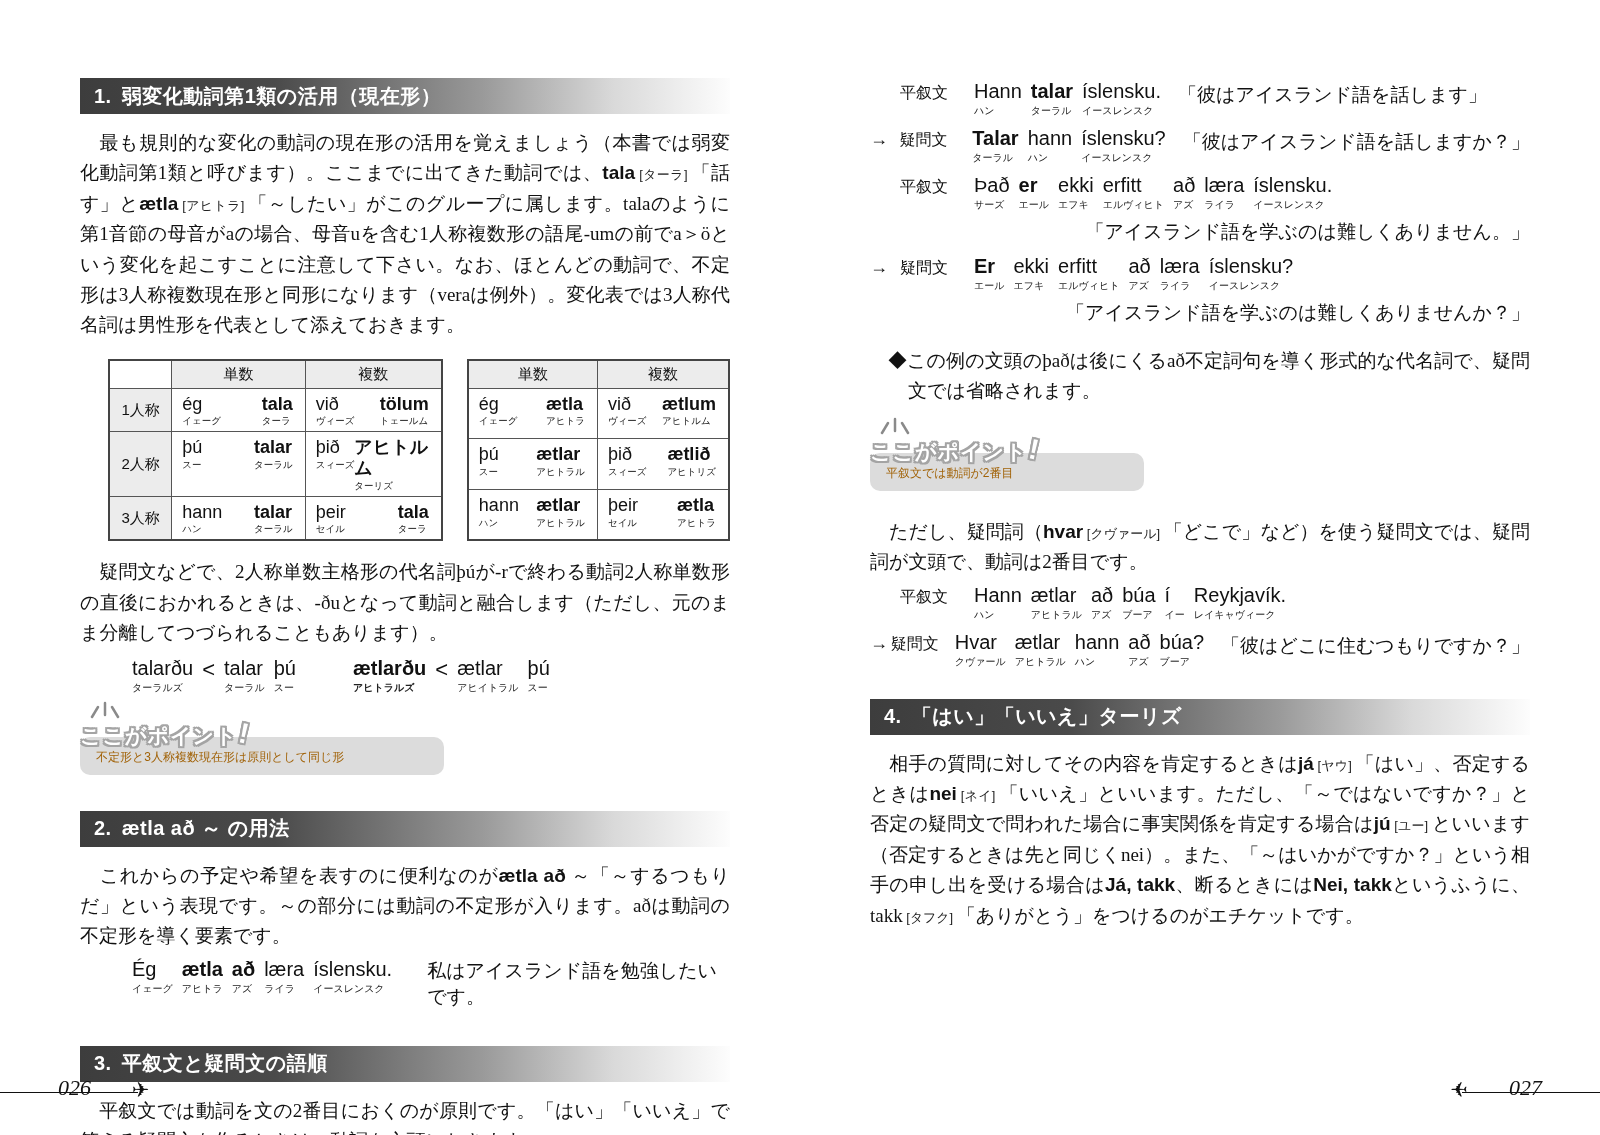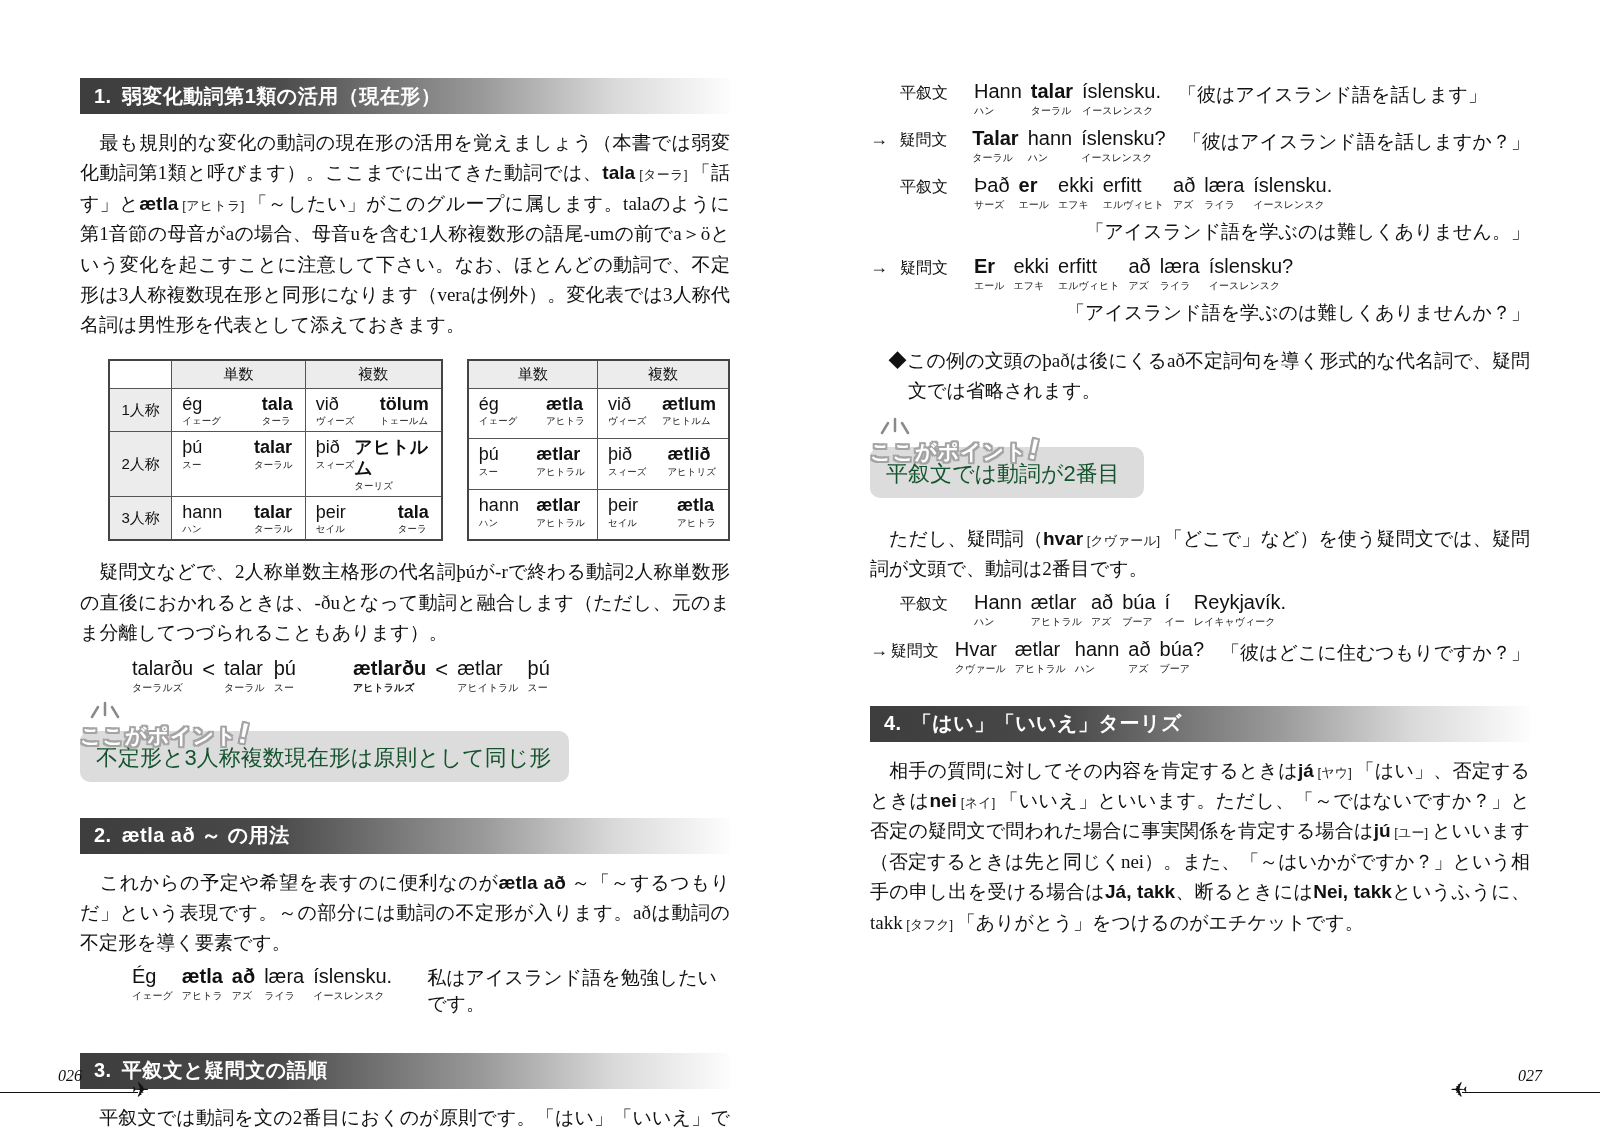--- a/index.html
+++ b/index.html
@@ -54,42 +54,42 @@
   .point{margin-top:22px;position:relative;}
   .point-badge-row{position:relative;z-index:2;height:30px;}
   .rays{position:absolute;left:8px;top:-16px;}
   .point-badge{font-family:"Liberation Sans",sans-serif;font-weight:bold;font-size:21px;
     color:#fff;letter-spacing:1px;
     text-shadow:-2px -2px 0 #a4a4a4,2px -2px 0 #a4a4a4,-2px 2px 0 #a4a4a4,2px 2px 0 #a4a4a4,
                 -2px 0 0 #a4a4a4,2px 0 0 #a4a4a4,0 -2px 0 #a4a4a4,0 2px 0 #a4a4a4;}
   .bang{display:inline-block;font-size:1.35em;transform:rotate(12deg);margin-left:2px;}
   .point-box{display:inline-block;background:#dcdcdc;border-radius:10px;
     padding:12px 18px 9px 16px;margin-top:-16px;font-family:"Liberation Sans",sans-serif;
-    font-size:22px;color:#14532d;position:relative;z-index:1;min-width:330px;}
+    font-size:12px;color:#a16207;position:relative;z-index:1;min-width:330px;}
 
   
   .ex-row{display:flex;align-items:flex-start;margin-bottom:9px;}
   .ex-arrow{width:30px;font-family:"Liberation Sans",sans-serif;font-size:18px;padding-top:2px;}
   .ex-label{width:58px;margin-right:16px;font-family:"Liberation Sans",sans-serif;
     font-size:16px;padding-top:3px;white-space:nowrap;}
   .ex-sentence{flex:0 0 auto;}
   .ex-quote{font-size:19px;padding-top:2px;margin-left:8px;white-space:nowrap;}
   .ex-trans{text-align:right;font-size:19px;margin:-2px 0 10px 0;}
 
   .note-text{font-size:19px;line-height:1.6;margin:20px 0 0 18px;padding-left:20px;text-indent:-20px;
     text-align:justify;}
 
   .mt26{margin-top:26px;} .mt30{margin-top:30px;} .mt36{margin-top:36px;}
   .indent52{margin-left:52px;}
   .trans-inline{font-size:19px;margin-left:26px;}
 
   
   .pg-footer{position:absolute;bottom:32px;width:170px;height:40px;}
-  .pg-footer .pgnum{position:absolute;top:4px;font-family:"Liberation Serif",serif;
-    font-style:italic;font-size:16px;}
+  .pg-footer .pgnum{position:absolute;top:12px;font-family:"Liberation Serif",serif;
+    font-style:italic;font-size:22px;}
   .pg-footer .pline{position:absolute;bottom:10px;border-top:1.5px solid #111;}
   .pg-footer .plane{position:absolute;bottom:1px;font-family:"DejaVu Sans",sans-serif;
     font-size:21px;color:#111;}
   .footer-left{left:0;}
   .footer-left .pgnum{left:58px;}
   .footer-left .pline{left:0;width:138px;}
   .footer-left .plane{left:132px;}
   .footer-right{right:0;}
   .footer-right .pgnum{right:58px;}
   .footer-right .pline{right:0;width:138px;}

